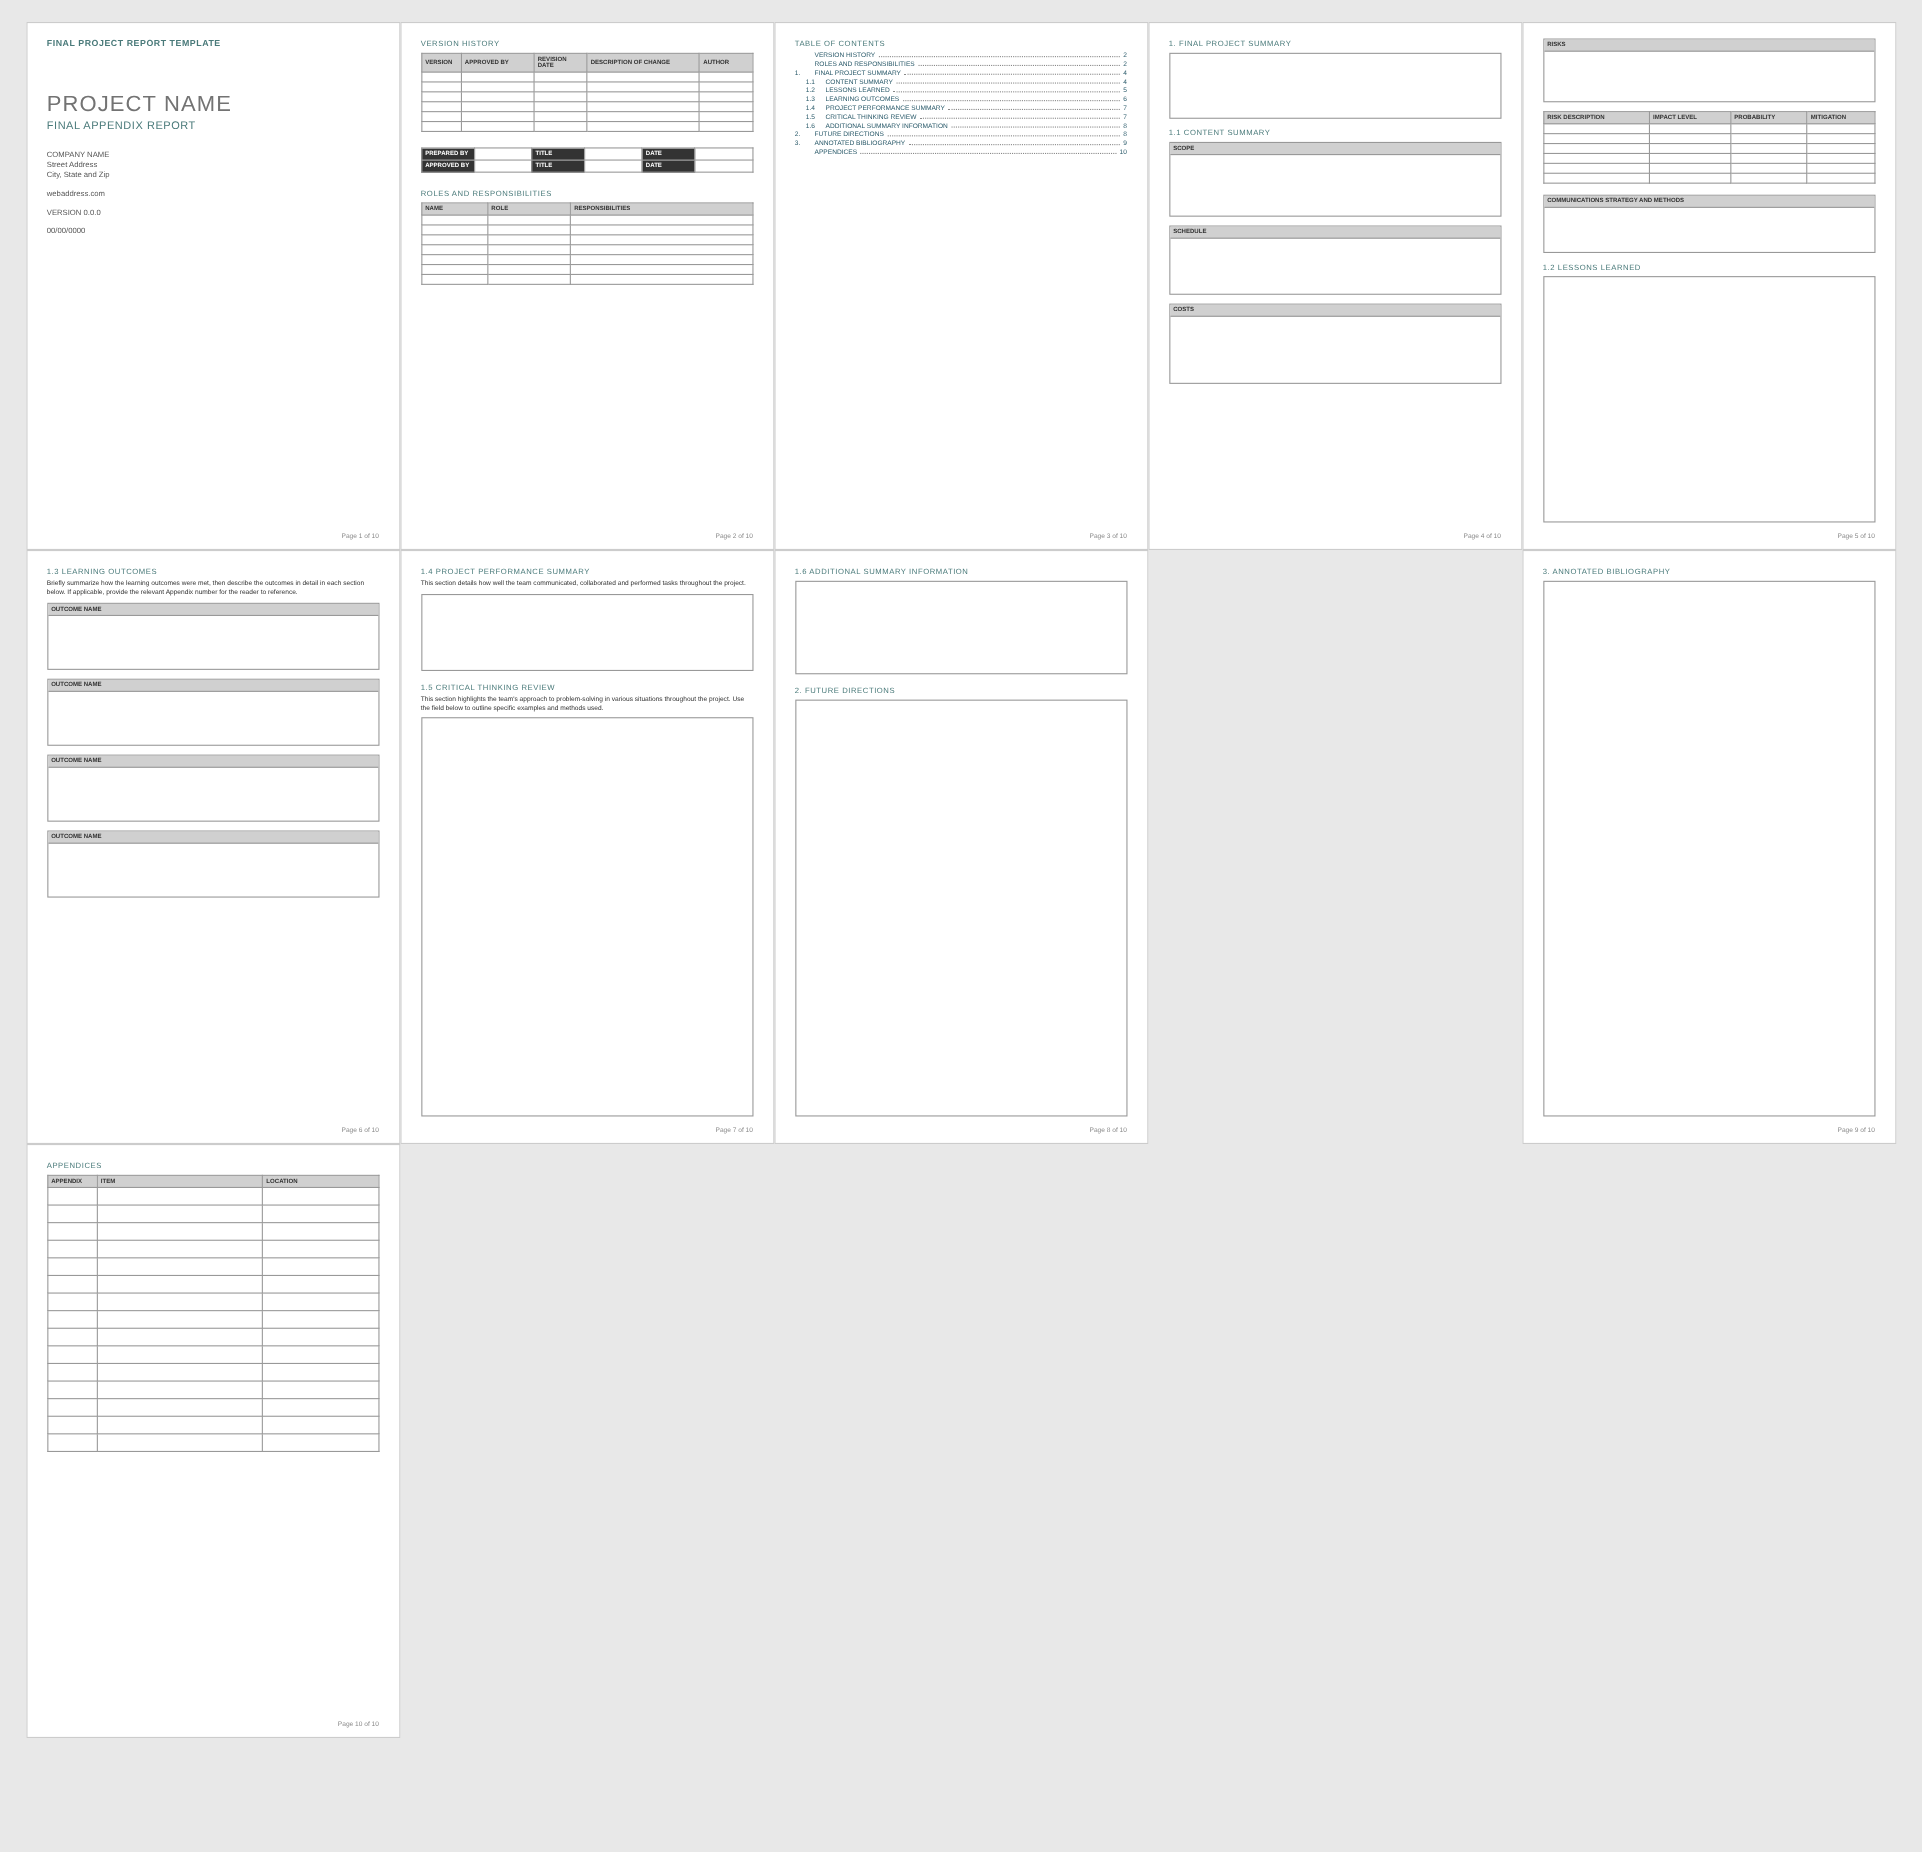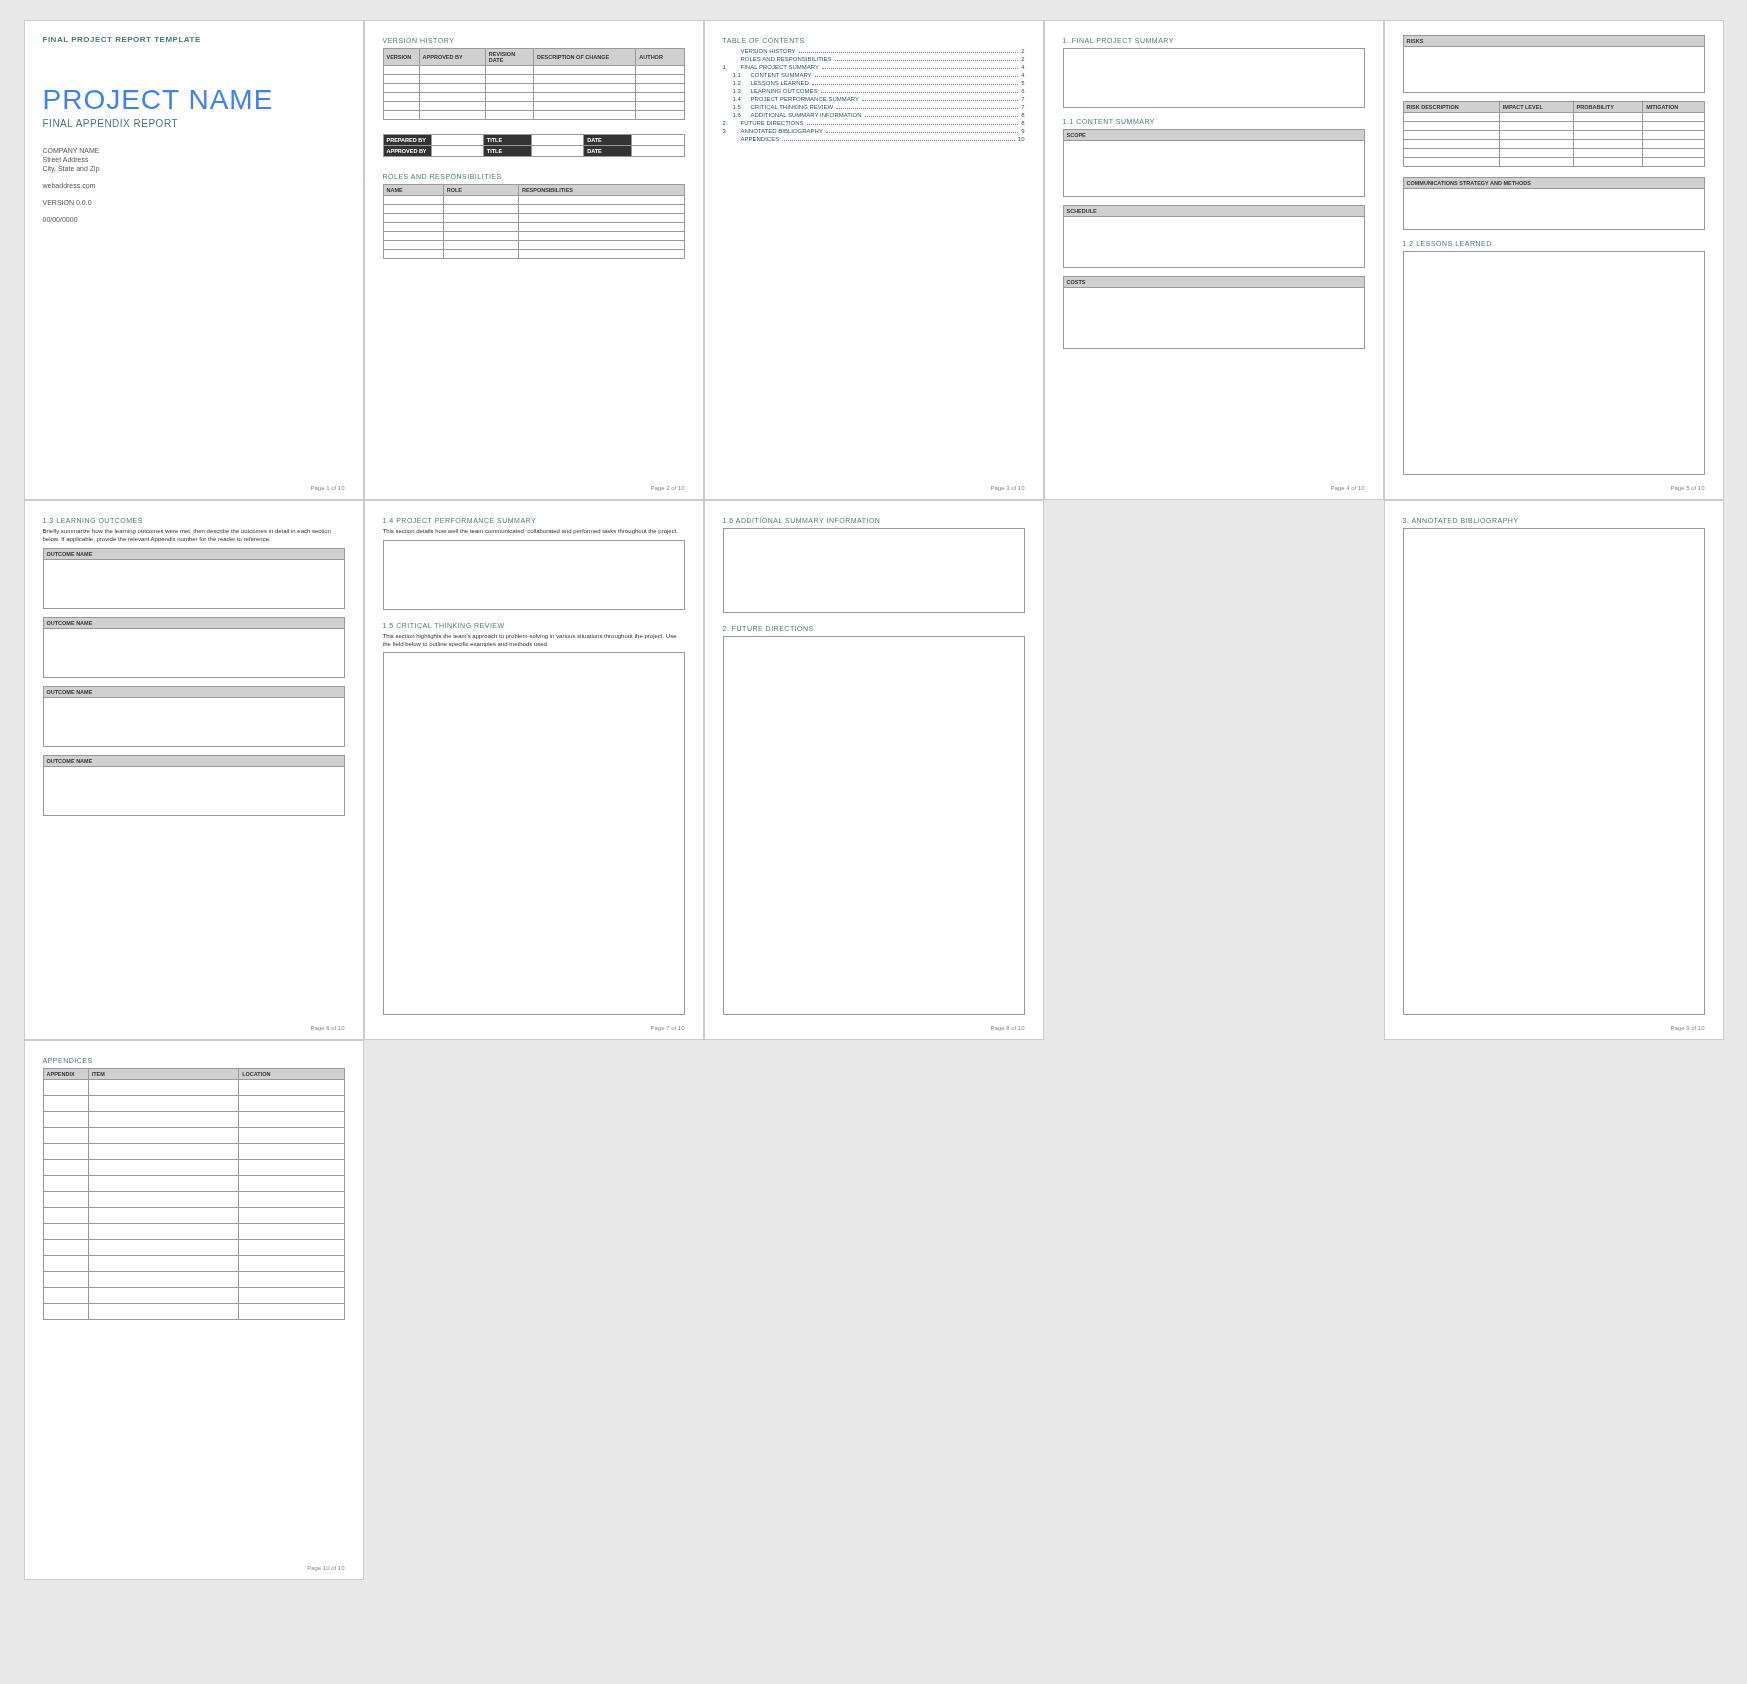--- a/index.html
+++ b/index.html
@@ -35,22 +35,22 @@
     color: #888;
   }
   .doc-header {
     font-size: 8px;
     font-weight: bold;
     color: #4a7a7a;
     letter-spacing: .5px;
     margin-bottom: 40px;
   }
   .project-name {
-    font-size: 28px;
-    color: #3b82f6;
+    font-size: 20px;
+    color: #737373;
     letter-spacing: 1px;
     font-weight: 300;
     margin-bottom: 2px;
   }
   .subtitle {
     font-size: 10px;
     color: #4a7a7a;
     letter-spacing: .5px;
     margin-bottom: 18px;
   }

